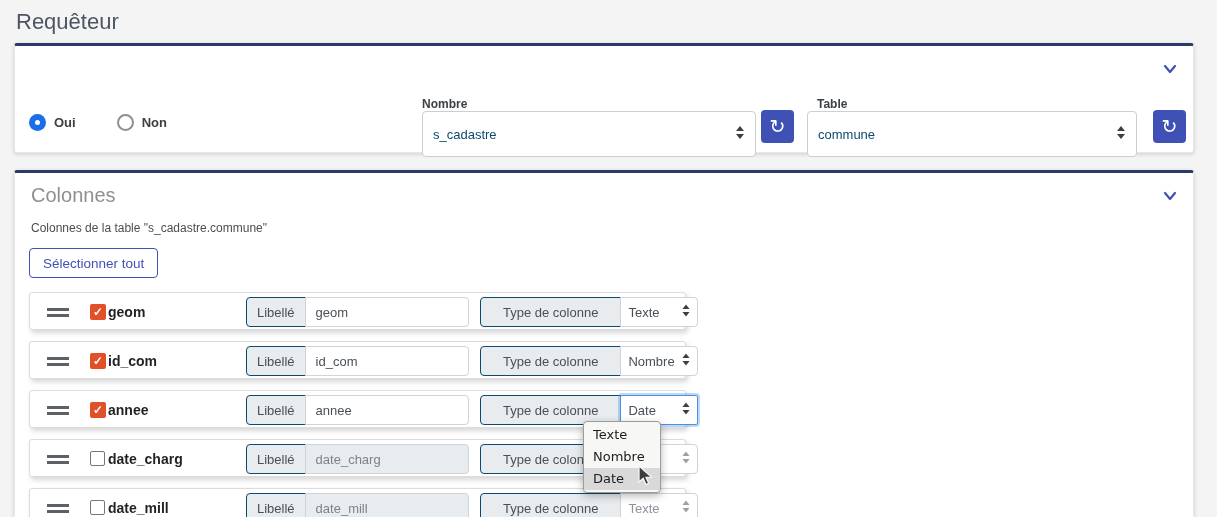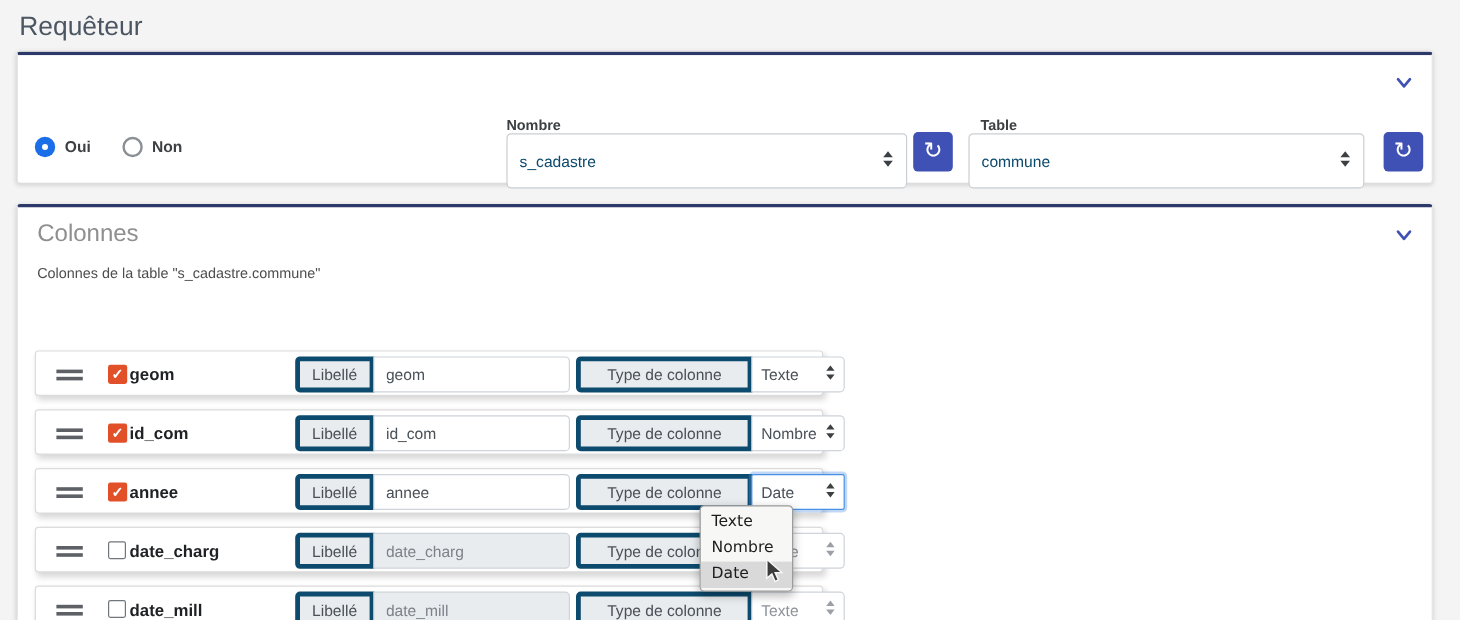--- a/index.html
+++ b/index.html
@@ -25,21 +25,21 @@
   #card-columns  { top:170px; height:353px; }
   .card-title {
     position:absolute; left:16px; top:11px;
     font-size:20px; color:#8f8f8f; font-weight:400;
   }
   .chevron-btn { position:absolute; right:14px; top:16px; width:18px; height:14px; cursor:pointer; }
 
   .mini-label { position:absolute; font-size:12px; font-weight:bold; color:#3c4043; }
 
   
-  .radio-group { position:absolute; left:14px; top:68px; display:flex; align-items:flex-start; gap:26px; }
+  .radio-group { position:absolute; left:14px; top:68px; display:flex; align-items:flex-start; gap:41px; }
   .radio-opt { display:flex; align-items:center; gap:8px; font-size:13px; font-weight:bold; color:#3c4043; }
   .radio-circle { width:17px; height:17px; border-radius:50%; }
   .radio-on  { background:#1a6fe8; position:relative; }
   .radio-on::after { content:""; position:absolute; left:6px; top:6px; width:5px; height:5px; border-radius:50%; background:#fff; }
   .radio-off { background:#fff; border:2px solid #8a8f94; }
 
   
   .select {
     position:absolute; height:46px; background:#fff;
     border:1px solid #c9cfd4; border-radius:4px;
@@ -79,21 +79,21 @@
     border-top:3px solid #5d6166; border-bottom:3px solid #5d6166; cursor:grab;
   }
   .checkbox { position:absolute; left:60px; top:11px; width:16px; height:16px; border-radius:2px; cursor:pointer; }
   .checkbox.on  { background:#e2502a; color:#fff; font-size:12px; font-weight:bold; text-align:center; line-height:16px; }
   .checkbox.off { background:#fff; border:1.5px solid #70767c; width:15px; height:15px; }
   .row-name { position:absolute; left:78px; top:11px; font-size:14px; font-weight:bold; color:#1f2124; }
 
   .igroup { position:absolute; top:4px; height:30px; display:flex; }
   .igroup-prepend {
     display:flex; align-items:center; padding:0 10px;
-    background:#e9ecef; border:4px solid #0c4a6e; border-radius:4px 0 0 4px;
+    background:#e9ecef; border:1px solid #0c4a6e; border-radius:4px 0 0 4px;
     font-size:13px; color:#495057; white-space:nowrap;
   }
   .grp-libelle { left:216px; }
   .grp-libelle input {
     width:164px; margin-left:-1px; height:30px;
     border:1px solid #ced4da; border-radius:0 4px 4px 0;
     padding:0 10px; font-size:13px; color:#495057;
     font-family:"Liberation Sans", sans-serif; background:#fff;
   }
   .grp-libelle.disabled input { background:#e9ecef; color:#7d838a; }
@@ -177,20 +177,21 @@
 </section>
 
 <section class="card" id="card-columns">
   <h2 class="card-title">Colonnes</h2>
   <span class="chevron-btn">
     <svg width="18" height="14" viewBox="0 0 18 14">
         <polyline points="4,4 9,10 14,4" fill="none" stroke="#3f51b5" stroke-width="2.2" stroke-linecap="round" stroke-linejoin="round"></polyline>
       </svg>
   </span>
   <div class="card-desc">Colonnes de la table "s_cadastre.commune"</div>
+  <button class="select-all-btn">Sélectionner tout</button>
 
   <div class="col-row" style="top:119px;">
     <span class="row-handle"></span>
     <span class="checkbox on"><span>✓</span></span>
     <span class="row-name">geom</span>
     <div class="igroup grp-libelle">
       <span class="igroup-prepend">Libellé</span>
       <input type="text" value="geom" style="">
     </div>
     <div class="igroup grp-type">

